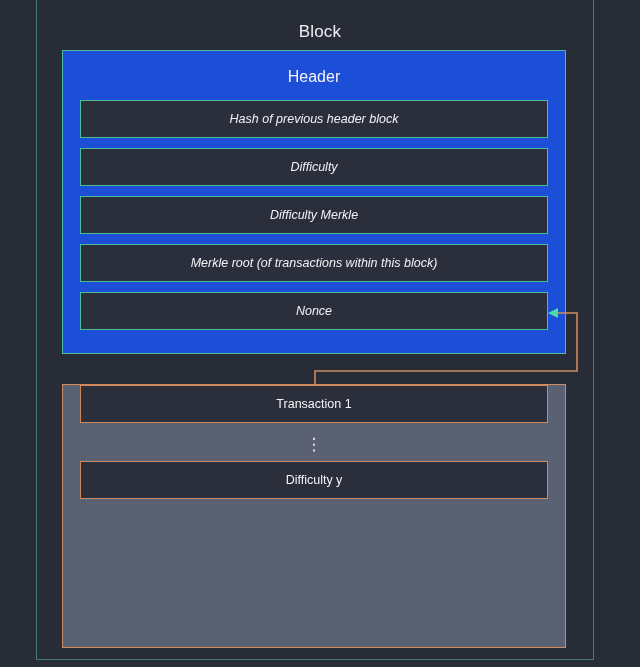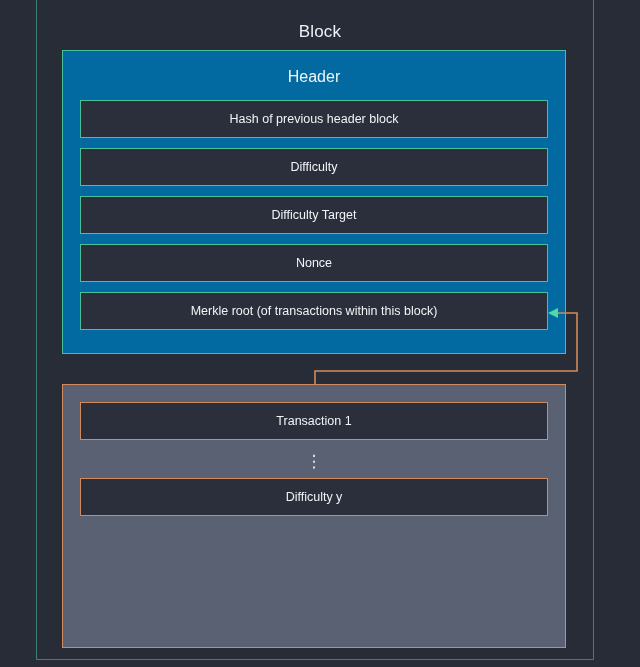--- a/index.html
+++ b/index.html
@@ -45,21 +45,21 @@
   }
 
   
   .header-panel {
     position: absolute;
     left: 62px;
     top: 50px;
     width: 504px;
     height: 304px;
     box-sizing: border-box;
-    background: #0369a1;
+    background: #1d4ed8;
     border: 1px solid #4bbf9a;
   }
 
   .panel-title {
     text-align: center;
     font-size: 16px;
     color: #f2f4f7;
     margin-top: 17px;
     margin-bottom: 14px;
   }
@@ -71,35 +71,34 @@
   .row-box {
     box-sizing: border-box;
     height: 38px;
     line-height: 36px;
     text-align: center;
     font-size: 12.5px;
     color: #f1f3f6;
     background: #2b2f3b;
     margin-bottom: 10px;
   }
-  .row-box.teal { border: 1px solid #4bbf9a; }
+  .row-box.teal { border: 1px solid #4bbf9a; font-style: italic; }
   .row-box.orange { border: 1px solid #d08a5d; }
   .row-box:last-child { margin-bottom: 0; }
 
   
   .tx-panel {
     position: absolute;
     left: 62px;
     top: 384px;
     width: 504px;
     height: 264px;
     box-sizing: border-box;
     background: #5a6173;
     border: 1px solid #d08a5d;
-    padding-top: 17px;
   }
 
   .tx-ellipsis {
     text-align: center;
     font-size: 17px;
     color: #e7e9ee;
     height: 28px;
     line-height: 24px;
     letter-spacing: 0;
   }
@@ -121,23 +120,23 @@
 
   <div class="block-outer"></div>
 
   <div class="block-title">Block</div>
 
   <div class="header-panel">
     <div class="panel-title">Header</div>
     <div class="rows">
       <div class="row-box teal">Hash of previous header block</div>
       <div class="row-box teal">Difficulty</div>
-      <div class="row-box teal">Difficulty Target</div>
+      <div class="row-box teal">Difficulty Merkle</div>
+      <div class="row-box teal">Merkle root (of transactions within this block)</div>
       <div class="row-box teal">Nonce</div>
-      <div class="row-box teal">Merkle root (of transactions within this block)</div>
     </div>
   </div>
 
   <div class="tx-panel">
     <div class="rows">
       <div class="row-box orange">Transaction 1</div>
       <div class="tx-ellipsis">⋮</div>
       <div class="row-box orange">Difficulty y</div>
     </div>
   </div>

